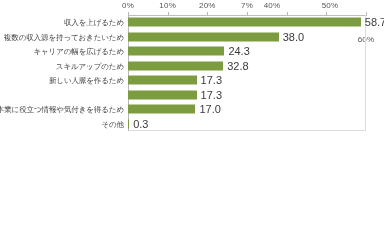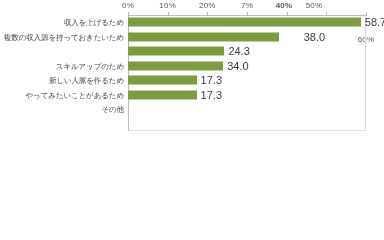--- a/index.html
+++ b/index.html
@@ -134,71 +134,82 @@
 
   <div class="axis-area">
       <div class="tick-label" style="left: 128px;">0%</div>
       <div class="tick-mark" style="left: 128px;"></div>
       <div class="tick-label" style="left: 167.667px;">10%</div>
       <div class="tick-mark" style="left: 167.667px;"></div>
       <div class="tick-label" style="left: 207.333px;">20%</div>
       <div class="tick-mark" style="left: 207.333px;"></div>
       <div class="tick-label" style="left: 247px;">7%</div>
       <div class="tick-mark" style="left: 247px;"></div>
-      <div class="tick-label" style="left: 284px; font-weight: bold;">40%</div>
+      <div class="tick-label" style="left: 272px;">40%</div>
       <div class="tick-mark" style="left: 286.667px;"></div>
-      <div class="tick-label" style="left: 314px;">50%</div>
+      <div class="tick-label" style="left: 330px;">50%</div>
       <div class="tick-mark" style="left: 326.333px;"></div>
       <div class="tick-label" style="left: 366px; margin-top: 34px;">60%</div>
       <div class="tick-mark" style="left: 366px;"></div>
     </div>
   <div class="axis-line"></div>
   <div class="plot-frame"></div>
   <div class="baseline"></div>
 
   <div class="rows">
       <div class="row">
         <div class="cat-label">収入を上げるため</div>
         <div class="bar-wrap">
           <div class="bar" style="width: 232.843px; background: rgb(125, 155, 64);"></div>
           <div class="bar-value" style="left: 236.843px;">58.7</div>
         </div>
       </div>
       <div class="row">
         <div class="cat-label">複数の収入源を持っておきたいため</div>
         <div class="bar-wrap">
           <div class="bar" style="width: 150.733px; background: rgb(125, 155, 64);"></div>
-          <div class="bar-value" style="left: 154.733px; margin-left: 21px;">38.0</div>
-        </div>
-      </div>
-      <div class="row">
+          <div class="bar-value" style="left: 154.733px;">38.0</div>
+        </div>
+      </div>
+      <div class="row">
+        <div class="cat-label">キャリアの幅を広げるため</div>
         <div class="bar-wrap">
           <div class="bar" style="width: 96.39px; background: rgb(125, 155, 64);"></div>
           <div class="bar-value" style="left: 100.39px; text-align: center;">24.3</div>
         </div>
       </div>
       <div class="row">
         <div class="cat-label">スキルアップのため</div>
         <div class="bar-wrap">
           <div class="bar" style="width: 95.2px; background: rgb(125, 155, 64);"></div>
-          <div class="bar-value" style="left: 99.2px;">34.0</div>
+          <div class="bar-value" style="left: 99.2px;">32.8</div>
         </div>
       </div>
       <div class="row">
         <div class="cat-label">新しい人脈を作るため</div>
         <div class="bar-wrap">
           <div class="bar" style="width: 68.6233px; background: rgb(125, 155, 64);"></div>
           <div class="bar-value" style="left: 72.6233px;">17.3</div>
         </div>
       </div>
       <div class="row">
-        <div class="cat-label">やってみたいことがあるため</div>
         <div class="bar-wrap">
           <div class="bar" style="width: 68.6233px; background: rgb(125, 155, 64);"></div>
           <div class="bar-value" style="left: 72.6233px;">17.3</div>
         </div>
       </div>
       <div class="row">
+        <div class="cat-label">本業に役立つ情報や気付きを得るため</div>
+        <div class="bar-wrap">
+          <div class="bar" style="width: 67.4333px; background: rgb(125, 155, 64);"></div>
+          <div class="bar-value" style="left: 71.4333px;">17.0</div>
+        </div>
+      </div>
+      <div class="row">
         <div class="cat-label">その他</div>
+        <div class="bar-wrap">
+          <div class="bar" style="width: 1.2px; background: rgb(125, 155, 64);"></div>
+          <div class="bar-value" style="left: 5.2px;">0.3</div>
+        </div>
       </div>
     </div>
 
 </div>
 
 </body></html>

